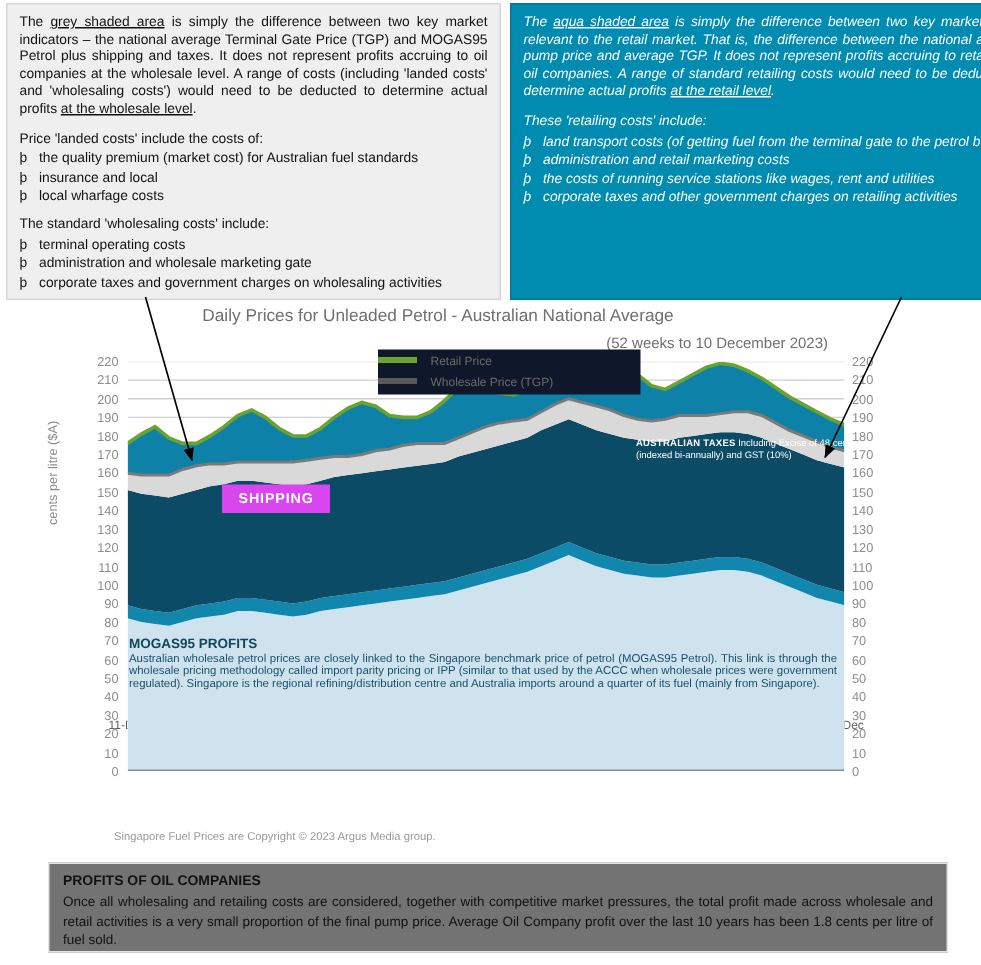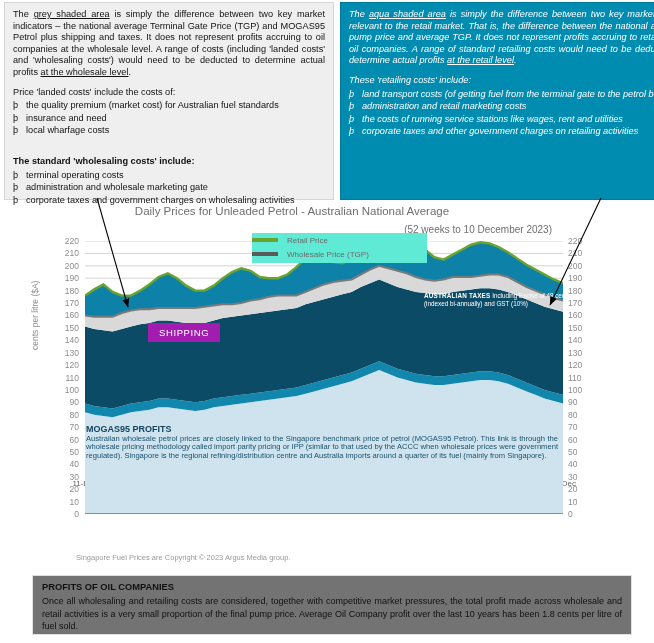--- a/index.html
+++ b/index.html
@@ -26,28 +26,28 @@
   #plot{position:absolute;left:53px;top:41px;width:478px;height:273px;background:#fff;overflow:hidden;}
   #plot svg{display:block;}
 
   .ytick{position:absolute;font-size:8.5px;color:#8d8d8d;text-align:right;width:22px;line-height:8px;}
   .ytick.r{text-align:left;}
   .ylab{position:absolute;left:-2px;top:150px;font-size:8.5px;color:#8d8d8d;
         transform:rotate(-90deg);transform-origin:left top;white-space:nowrap;}
   .xtick{position:absolute;top:279px;font-size:8px;color:#5f5f5f;text-align:center;width:46px;line-height:9px;}
 
   
-  #legend{position:absolute;left:220px;top:33px;width:175px;height:30px;background:#5eead4;}
+  #legend{position:absolute;left:220px;top:33px;width:175px;height:30px;background:#0f172a;}
   #legend .row{display:flex;align-items:center;height:14px;}
   #legend .sw{width:26px;height:4px;margin-right:9px;}
   #legend .lt{font-size:8px;color:#6b6b6b;white-space:nowrap;}
 
   
-  #shipping-label{position:absolute;left:116px;top:123px;background:#a21caf;color:#fff;
-      font-size:9.5px;font-weight:normal;letter-spacing:.6px;padding:4px 11px;}
+  #shipping-label{position:absolute;left:116px;top:123px;background:#d946ef;color:#fff;
+      font-size:9.5px;font-weight:bold;letter-spacing:.6px;padding:4px 11px;}
   #tax-label{position:absolute;left:392px;top:92px;color:#ffffff;font-size:6.3px;line-height:8.2px;}
   #tax-label .hd{font-weight:bold;letter-spacing:.2px;}
   #mogas-label{position:absolute;left:54px;top:225px;width:472px;color:#17506b;
       font-size:7.6px;line-height:8.6px;text-align:justify;}
   #mogas-label .hd{font-weight:bold;font-size:9px;color:#13455c;display:block;margin-bottom:1px;}
 
   
   #arrows{position:absolute;left:0;top:0;width:654px;height:643px;pointer-events:none;}
 
   
@@ -62,24 +62,24 @@
 </head>
 <body>
 
 <div id="grey-box" class="expl">
   <p>
     <span>The </span><span class="u">grey shaded area</span><span> is simply the difference between two key market indicators – the national average Terminal Gate Price (TGP) and MOGAS95 Petrol plus shipping and taxes. It does not represent profits accruing to oil companies at the wholesale level. A range of costs (including 'landed costs' and 'wholesaling costs') would need to be deducted to determine actual profits </span><span class="u">at the wholesale level</span><span>.</span>
   </p>
   <div class="lead">Price 'landed costs' include the costs of:</div>
   <ul>
     <li><span class="bul">þ</span><span>the quality premium (market cost) for Australian fuel standards</span></li>
-    <li><span class="bul">þ</span><span>insurance and need</span></li>
+    <li><span class="bul">þ</span><span>insurance and local</span></li>
     <li><span class="bul">þ</span><span>local wharfage costs</span></li>
   </ul>
-  <div class="lead" style="margin-top:19px;font-weight:bold;">The standard 'wholesaling costs' include:</div>
+  <div class="lead" style="margin-top:7px;">The standard 'wholesaling costs' include:</div>
   <ul>
     <li><span class="bul">þ</span><span>terminal operating costs</span></li>
     <li><span class="bul">þ</span><span>administration and wholesale marketing gate</span></li>
     <li><span class="bul">þ</span><span>corporate taxes and government charges on wholesaling activities</span></li>
   </ul>
 </div>
 
 <div id="aqua-box" class="expl">
   <p>
     <span>The </span><span class="u">aqua shaded area</span><span> is simply the difference between two key market prices relevant to the retail market. That is, the difference between the national average pump price and average TGP. It does not represent profits accruing to retailers or  oil companies. A range of standard retailing costs would need to be deducted to determine actual profits </span><span class="u">at the retail level</span><span>.</span>

